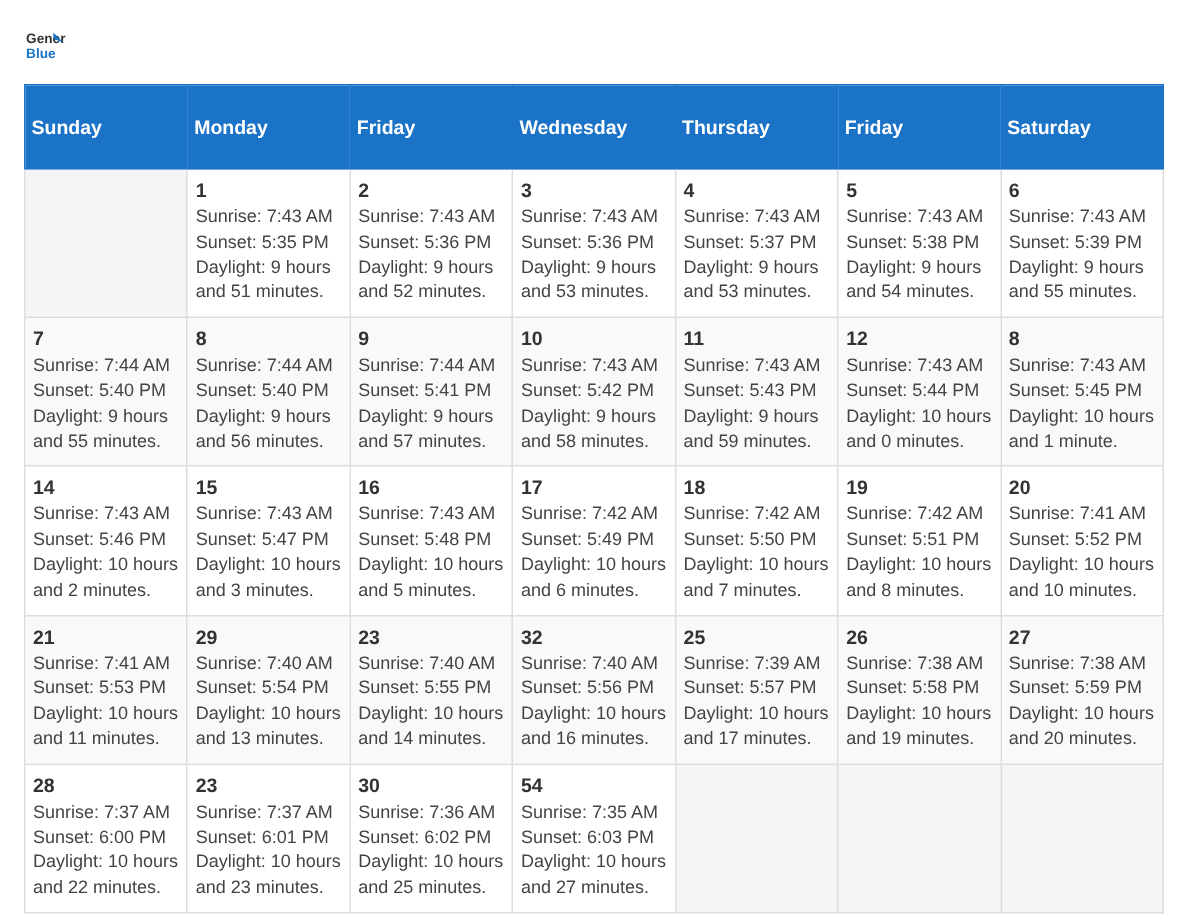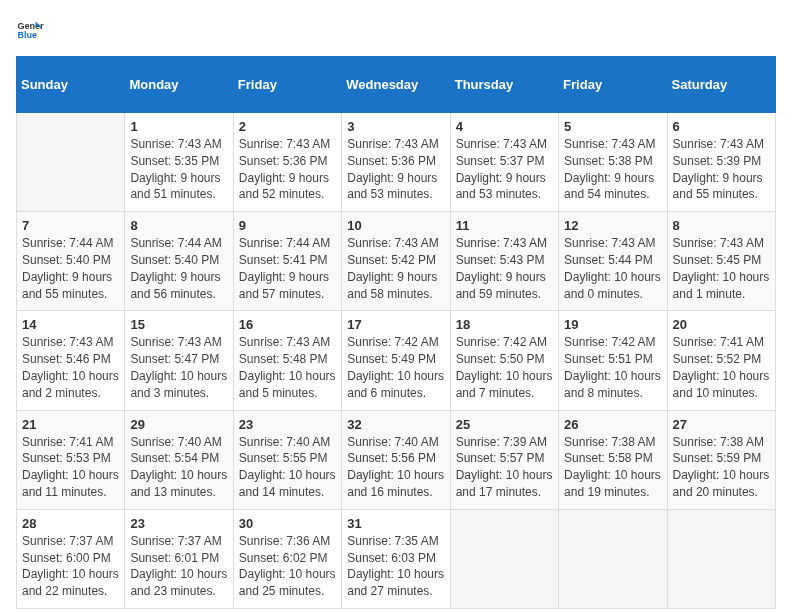--- a/index.html
+++ b/index.html
@@ -240,21 +240,21 @@
         </td>
         <td>
           <span class="day-number">23</span>
           <div class="day-info">Sunrise: 7:37 AM<br>Sunset: 6:01 PM<br>Daylight: 10 hours<br>and 23 minutes.</div>
         </td>
         <td>
           <span class="day-number">30</span>
           <div class="day-info">Sunrise: 7:36 AM<br>Sunset: 6:02 PM<br>Daylight: 10 hours<br>and 25 minutes.</div>
         </td>
         <td>
-          <span class="day-number">31</span>
+          <span class="day-number">54</span>
           <div class="day-info">Sunrise: 7:35 AM<br>Sunset: 6:03 PM<br>Daylight: 10 hours<br>and 27 minutes.</div>
         </td>
         <td class="empty-cell"></td>
         <td class="empty-cell"></td>
         <td class="empty-cell"></td>
       </tr>
     </tbody>
 </table>
 
 </body></html>

